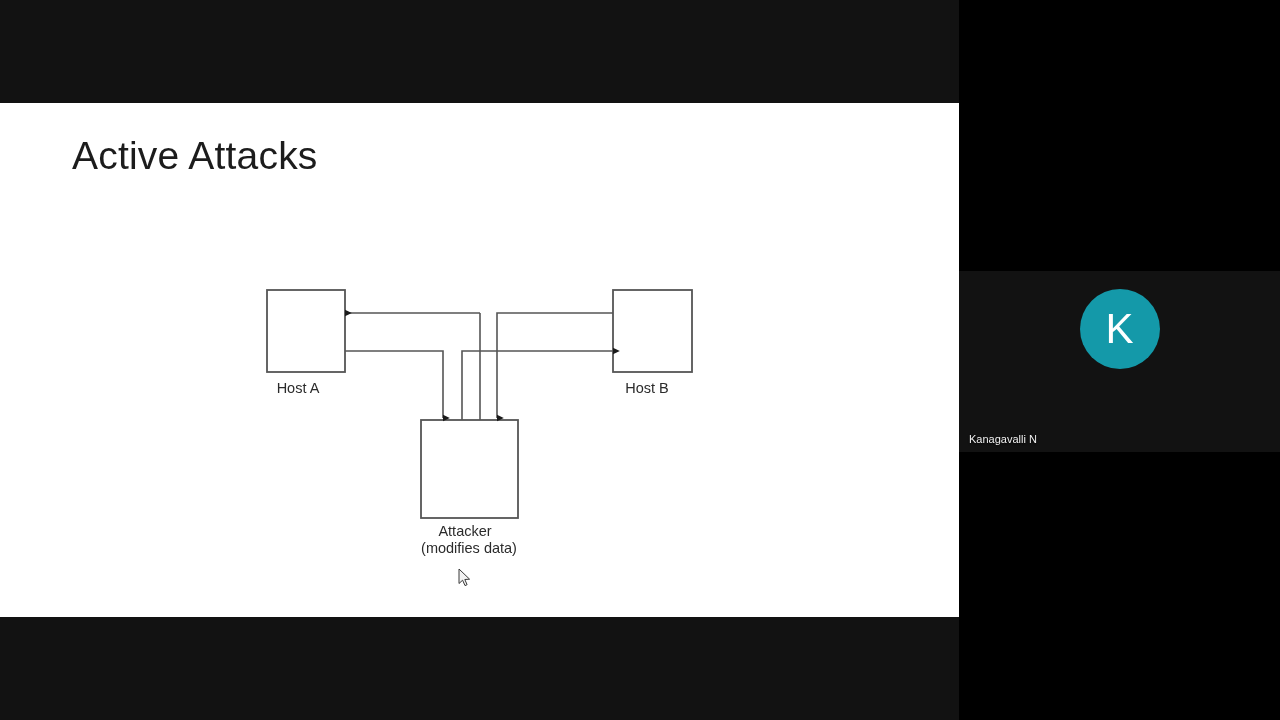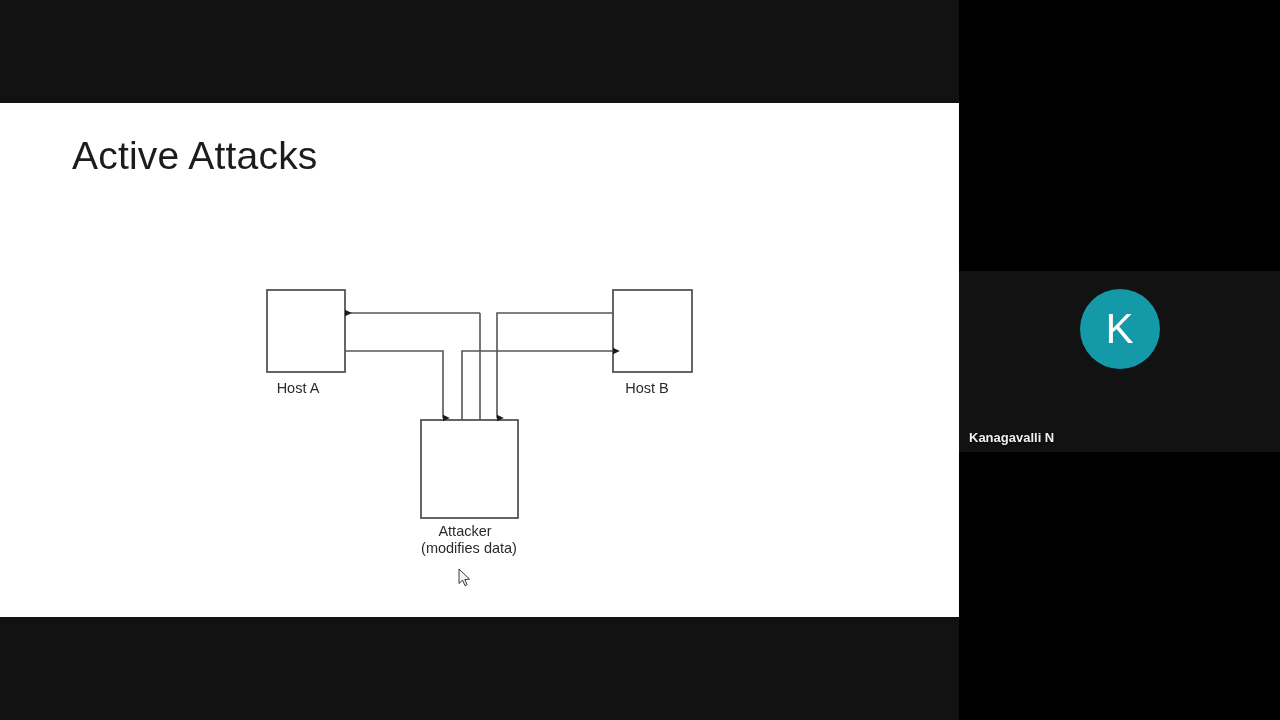--- a/index.html
+++ b/index.html
@@ -133,22 +133,22 @@
     font-size: 42px;
     font-weight: 400;
     line-height: 1;
     user-select: none;
   }
   #participant-name {
     position: absolute;
     left: 10px;
     bottom: 7px;
     color: #f0f0f0;
-    font-size: 13px;
-    font-weight: 700;
+    font-size: 11px;
+    font-weight: 400;
     white-space: nowrap;
     text-shadow: 0 1px 2px rgba(0,0,0,.8);
     text-align: right;
   }
   #tile-bottom-filler {
     position: absolute;
     left: 0;
     top: 452px;
     width: 321px;
     height: 268px;

